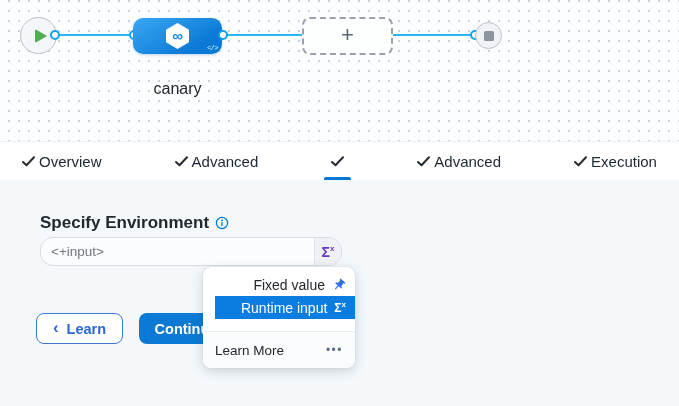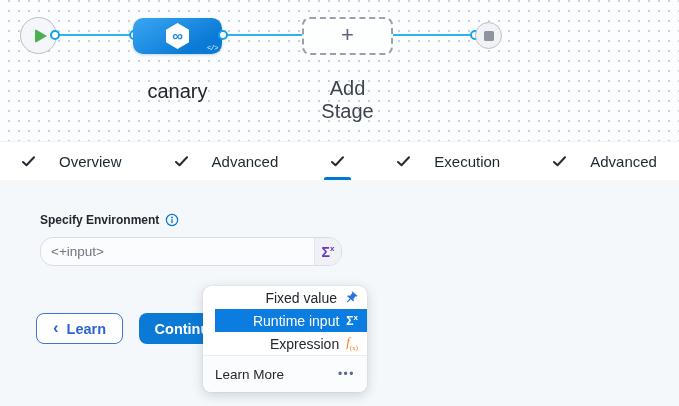--- a/index.html
+++ b/index.html
@@ -32,63 +32,63 @@
   .code-badge { position:absolute; right:4px; bottom:2px; color:#e8f4ff; font-size:7px;
     font-family:"Liberation Mono", monospace; letter-spacing:-0.5px; }
   .add-stage-node { position:absolute; left:302px; top:17px; width:91px; height:38px;
     border:2px dashed #99a1af; border-radius:8px; background:#fdfefe;
     display:flex; align-items:center; justify-content:center; cursor:pointer; }
   .plus-glyph { font-size:22px; font-weight:400; color:#5d6675; line-height:1; margin-top:-2px; }
   .end-node { position:absolute; left:475px; top:22px; width:27px; height:27px;
     border-radius:50%; background:#f1f2f6; border:1px solid #b9bfca;
     display:flex; align-items:center; justify-content:center; }
   .stop-square { width:10px; height:10px; background:#8e93a0; border-radius:1.5px; }
-  .node-label { position:absolute; text-align:center; font-size:20px; }
+  .node-label { position:absolute; text-align:center; font-size:16px; }
   .label-canary { left:133px; top:80px; width:89px; color:#22272f; }
   .label-addstage { left:302px; top:77px; width:91px; color:#3d4450; }
 
   
   .tabbar { position:absolute; top:142px; left:0; right:0; height:38px; background:#fff;
     display:flex; justify-content:space-between; align-items:stretch; padding:0 22px; }
-  .tab { position:relative; display:flex; align-items:center; gap:24px; font-size:15px;
+  .tab { position:relative; display:flex; align-items:center; gap:4px; font-size:15px;
     color:#1d2733; cursor:pointer;text-align:center; }
   .tab.active::after { content:""; position:absolute; left:-7px; right:-7px; bottom:0;
     height:3px; background:#0278d5; border-radius:2px 2px 0 0; }
   .check-icon { display:flex; }
 
   
   .content { position:absolute; top:180px; left:0; right:0; bottom:0; background:#f4f8fb; }
   .field-label { position:absolute; left:40px; top:33px; display:flex; align-items:center; gap:6px;
-    font-size:12px; font-weight:bold; color:#22282f; }
+    font-size:17px; font-weight:bold; color:#22282f; }
   .input-group { position:absolute; left:40px; top:57px; width:302px; height:29px;
     display:flex; border:1px solid #d8dce6; border-radius:13px; background:#fbfcfd; overflow:hidden; }
   .text-input { flex:1; min-width:0; border:none; outline:none; background:transparent;
     padding:0 10px; font-size:13.5px; color:#70767f; font-family:"Liberation Sans", sans-serif; }
   .sigma-btn { width:27px; border-left:1px solid #e2e5ec; background:#f0f1f7;
     display:flex; align-items:center; justify-content:center; cursor:pointer;
     color:#6938c0; font-size:14px; font-weight:bold; }
   .sup { font-size:8px; vertical-align:super; font-weight:bold; }
 
   .btn { position:absolute; top:133px; height:31px; border-radius:8px; display:flex;
     align-items:center; justify-content:center; font-size:14.5px; font-weight:bold; cursor:pointer; }
   .btn-back { left:36px; width:87px; background:#fff; border:1.5px solid #3c77d2; color:#2b66d3; gap:8px; }
   .back-chevron { font-size:17px; font-weight:bold; line-height:1; margin-top:-2px; }
   .btn-continue { left:139px; width:94px; background:#0a7ad6; border:none; color:#fff; z-index:1; }
 
   
-  .menu { position:absolute; left:203px; top:106px; width:164px; background:#fff;
+  .menu { position:absolute; left:203px; top:87px; width:152px; background:#fff;
     border-radius:8px; box-shadow:0 3px 12px rgba(35,48,72,.20), 0 0 1px rgba(35,48,72,.3);
-    z-index:5; }
+    z-index:5; padding-top:6px; }
   .menu-item { height:23px; display:flex; align-items:center; justify-content:flex-end;
     gap:7px; padding:0 9px; font-size:14px; color:#22282f; cursor:pointer; }
   .menu-item.selected { background:#0b7ce0; color:#fff;margin-left:12px; }
   .menu-item .mi-sigma { color:#fff; font-size:12px; font-weight:bold; }
   .fx-icon { color:#ff7b1c; font-size:13px; font-style:italic; font-family:"Liberation Serif", serif; line-height:1; }
   .fx-sub { font-size:7px; vertical-align:sub; font-style:normal; }
-  .menu-footer { margin-top:0; height:37px; border-top:1px solid #e9ecf2; background:#fbfcfd;
+  .menu-footer { margin-top:12px; height:37px; border-top:1px solid #e9ecf2; background:#fbfcfd;
     border-radius:0 0 8px 8px; display:flex; align-items:center; justify-content:space-between;
     padding:0 12px; font-size:13.5px; color:#22282f; cursor:pointer; }
   .dots { color:#5d6b84; font-size:12px; letter-spacing:1.5px; }
 </style>
 </head>
 <body>
 
 <div class="page">
 
   <div class="canvas">
@@ -119,21 +119,20 @@
       <span class="plus-glyph">+</span>
     </div>
 
     <div class="port port-4"></div>
 
     <div class="end-node">
       <div class="stop-square"></div>
     </div>
 
     <div class="node-label label-canary">canary</div>
-    <div class="node-label label-addstage">Add Stage</div>
   </div>
 
   <div class="tabbar">
     <div class="tab">
       <span class="check-icon">
         <svg width="13" height="11" viewBox="0 0 13 11">
             <path d="M1 6 L4.5 9.3 L12 1.3" stroke="#252b33" stroke-width="2" fill="none" stroke-linecap="round" stroke-linejoin="round"></path>
           </svg>
       </span>
       <span>Overview</span>
@@ -152,29 +151,29 @@
             <path d="M1 6 L4.5 9.3 L12 1.3" stroke="#252b33" stroke-width="2" fill="none" stroke-linecap="round" stroke-linejoin="round"></path>
           </svg>
       </span>
     </div>
     <div class="tab">
       <span class="check-icon">
         <svg width="13" height="11" viewBox="0 0 13 11">
             <path d="M1 6 L4.5 9.3 L12 1.3" stroke="#252b33" stroke-width="2" fill="none" stroke-linecap="round" stroke-linejoin="round"></path>
           </svg>
       </span>
+      <span>Advanced</span>
+    </div>
+    <div class="tab">
+      <span class="check-icon">
+        <svg width="13" height="11" viewBox="0 0 13 11">
+            <path d="M1 6 L4.5 9.3 L12 1.3" stroke="#252b33" stroke-width="2" fill="none" stroke-linecap="round" stroke-linejoin="round"></path>
+          </svg>
+      </span>
       <span>Execution</span>
-    </div>
-    <div class="tab">
-      <span class="check-icon">
-        <svg width="13" height="11" viewBox="0 0 13 11">
-            <path d="M1 6 L4.5 9.3 L12 1.3" stroke="#252b33" stroke-width="2" fill="none" stroke-linecap="round" stroke-linejoin="round"></path>
-          </svg>
-      </span>
-      <span>Advanced</span>
     </div>
   </div>
 
   <div class="content">
 
     <div class="field-label">
       <span>Specify Environment</span>
       <span style="display:flex;">
         <svg width="14" height="14" viewBox="0 0 14 14">
           <circle cx="7" cy="7" r="5.6" fill="none" stroke="#0278d5" stroke-width="1.2"></circle>
@@ -207,26 +206,20 @@
             <path transform="rotate(42 12 12)" fill="#2f6fe4" d="M16 9V4h1c.55 0 1-.45 1-1s-.45-1-1-1H7c-.55 0-1 .45-1 1s.45 1 1 1h1v5c0 1.66-1.34 3-3 3v2h5.97v7l1 1 1-1v-7H19v-2c-1.66 0-3-1.34-3-3z"></path>
           </svg>
         </span>
       </div>
       <div class="menu-item selected">
         <span>Runtime input</span>
         <span class="mi-sigma">
           <span>Σ</span><span class="sup">x</span>
         </span>
       </div>
-      <div class="menu-item">
-        <span>Expression</span>
-        <span class="fx-icon">
-          <span>f</span><span class="fx-sub">(x)</span>
-        </span>
-      </div>
       <div class="menu-footer">
         <span>Learn More</span>
         <span class="dots">•••</span>
       </div>
     </div>
 
   </div>
 </div>
 
 </body></html>

